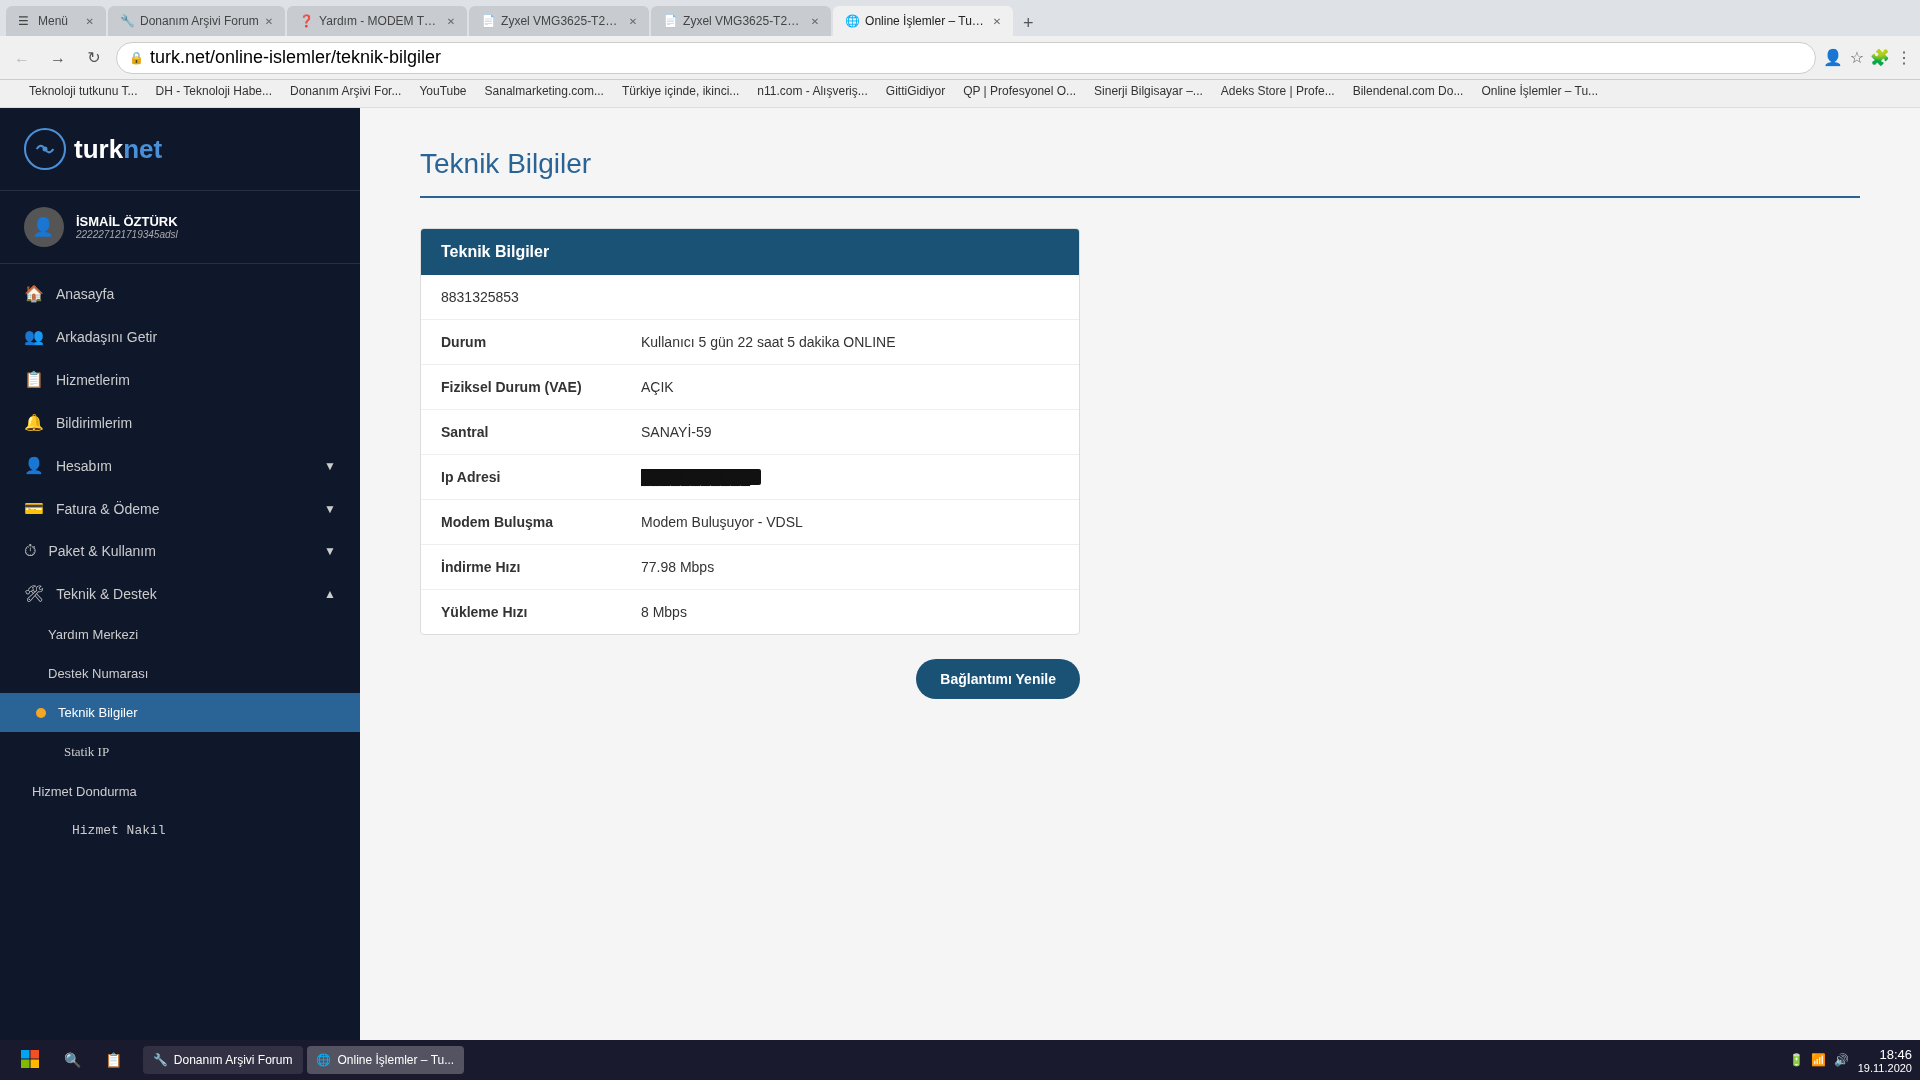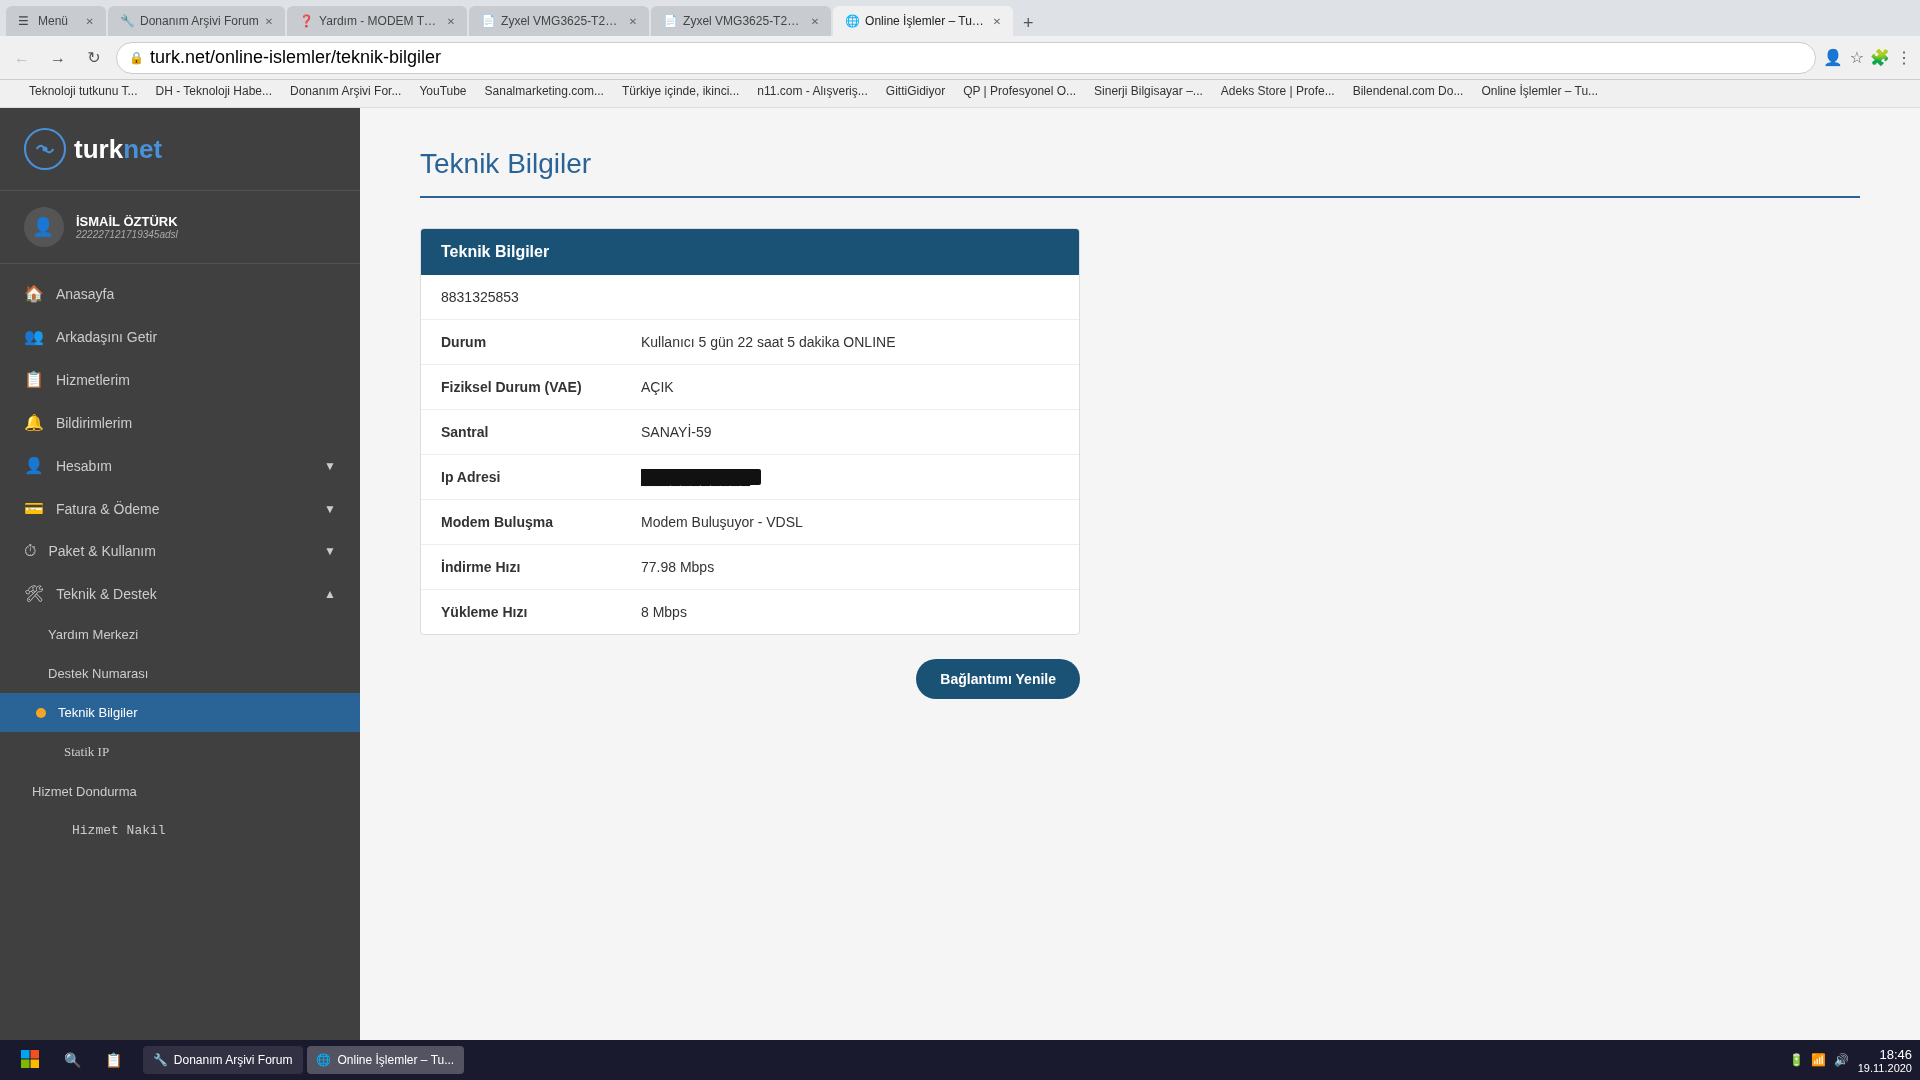--- a/index.html
+++ b/index.html
@@ -23,21 +23,21 @@
     .address-bar { flex: 1; display: flex; align-items: center; background: #fff; border: 1px solid #ccc; border-radius: 20px; padding: 4px 12px; height: 32px; font-size: 13px; }
     .address-bar-lock { margin-right: 6px; font-size: 12px; color: #555; }
     .address-bar input { border: none; outline: none; flex: 1; font-size: 18px; background: transparent; }
     .nav-icons { display: flex; gap: 6px; align-items: center; }
     .nav-icon { font-size: 16px; cursor: pointer; color: #555; }
 
     .bookmarks-bar { background: #f0f0f0; display: flex; align-items: flex-start; padding: 2px 21px; height: 28px; border-bottom: 1px solid #ddd; gap: 2px; overflow: hidden; }
     .bookmark-item { display: flex; align-items: center; padding: 2px 8px; font-size: 12px; color: #333; cursor: pointer; border-radius: 4px; white-space: nowrap; }
 
     
-    .sidebar { width: 360px; background: #404040; color: #fff; display: flex; flex-direction: column; overflow-y: auto; min-width: 360px; }
+    .sidebar { width: 360px; background: #0f172a; color: #fff; display: flex; flex-direction: column; overflow-y: auto; min-width: 360px; }
     .sidebar-logo { padding: 20px 24px; border-bottom: 1px solid rgba(255,255,255,0.1); }
 
     .user-section { display: flex; align-items: center; padding: 16px 24px; border-bottom: 1px solid rgba(255,255,255,0.1); }
     .user-avatar { width: 40px; height: 40px; border-radius: 50%; background: #555; margin-right: 12px; display: flex; align-items: center; justify-content: center; font-size: 18px; color: #ccc; flex-shrink: 0; }
     .user-info .user-name { font-size: 13px; font-weight: bold; color: #fff; }
     .user-info .user-id { font-size: 10px; color: #aaa; font-style: italic; }
 
     .nav-menu { flex: 1; padding: 8px 0; }
     .nav-item { display: flex; align-items: center; padding: 12px 24px; color: #ccc; cursor: pointer; font-size: 14px; position: relative; }
     .nav-item.active { background: #2a6496; color: #fff; }

